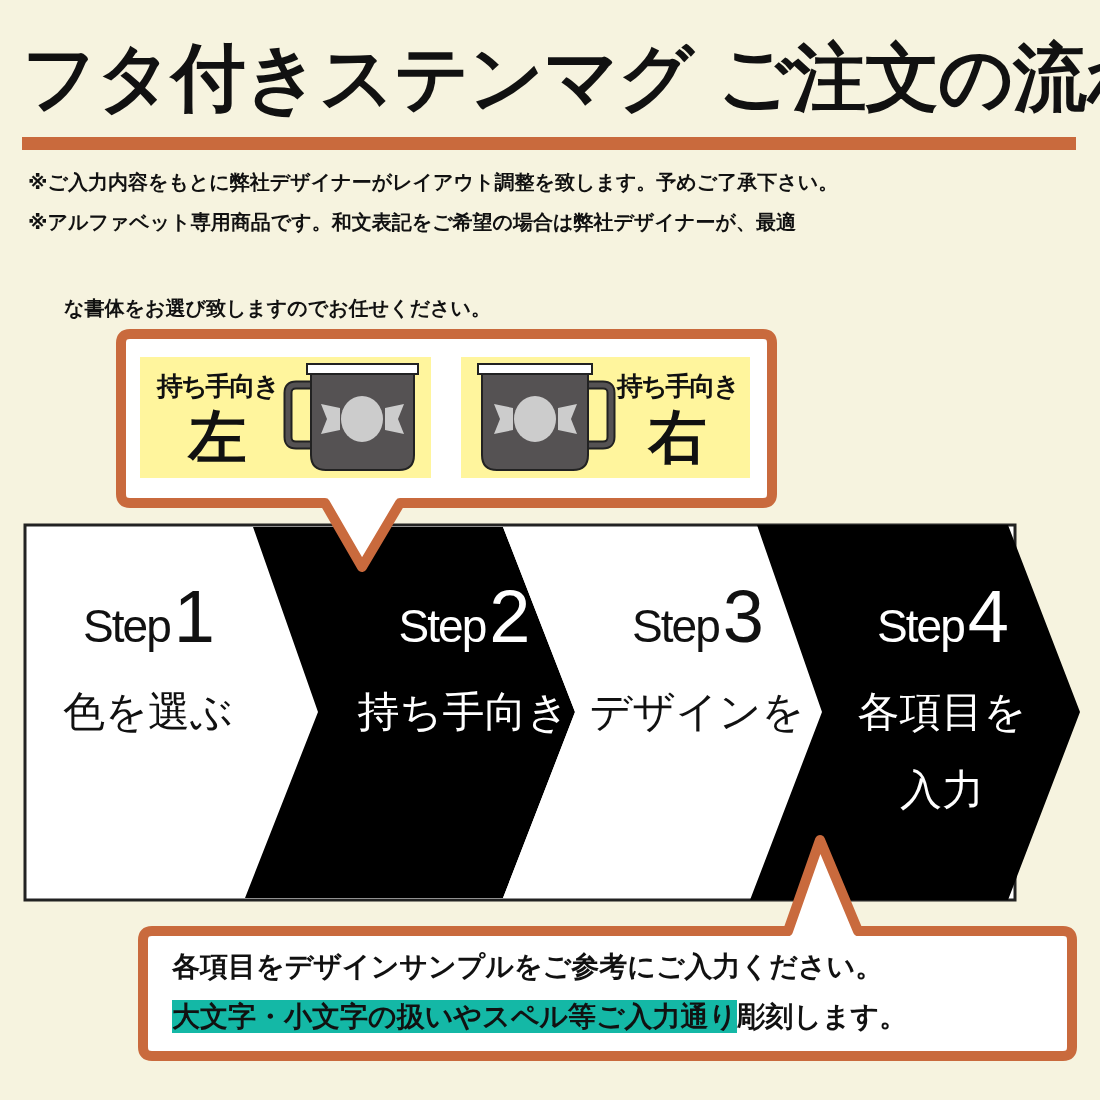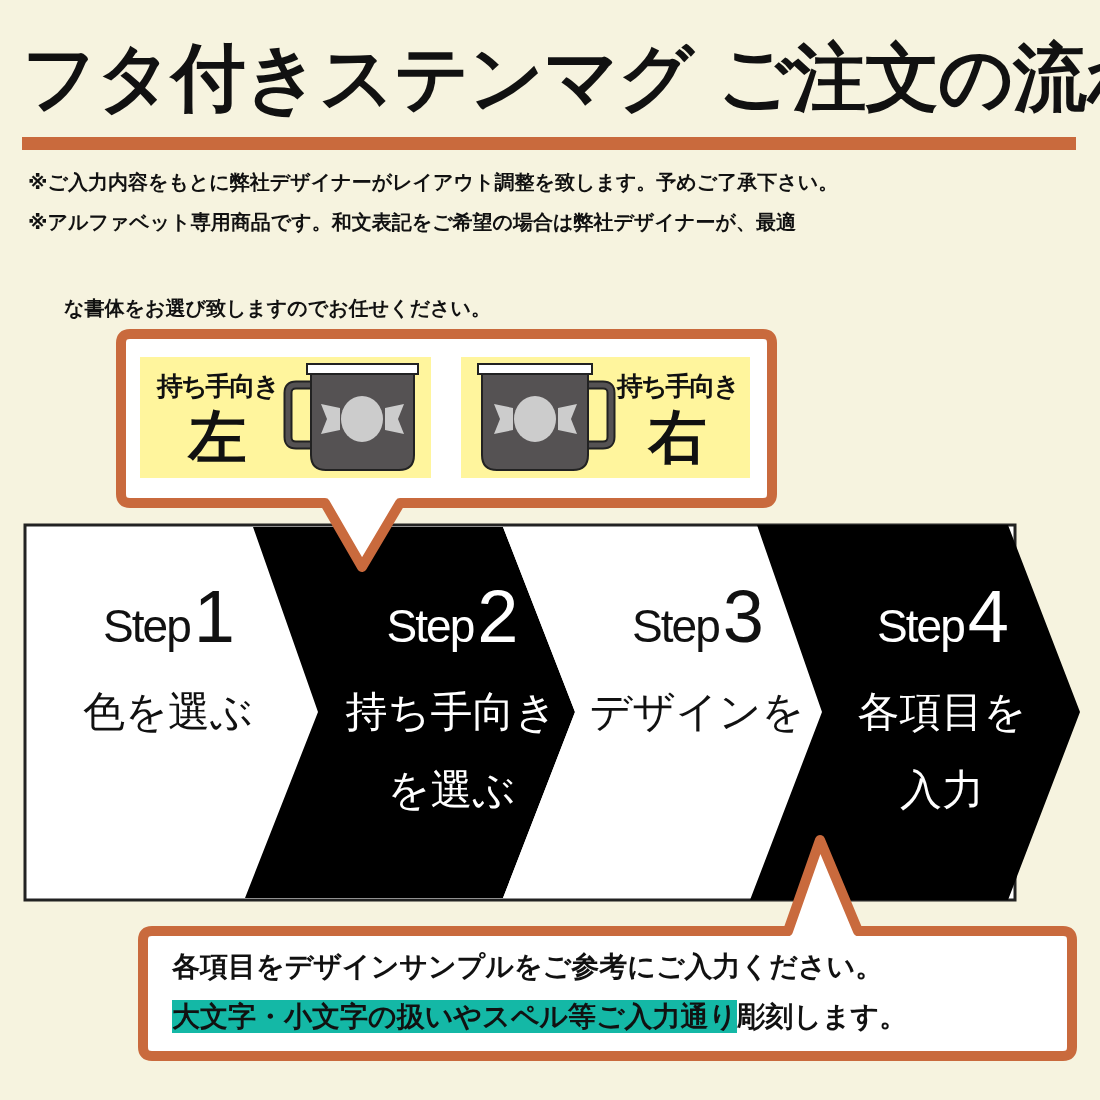--- a/index.html
+++ b/index.html
@@ -82,28 +82,27 @@
 
 <div class="hand-label" style="left:150px; top:370px; width:135px;">
   <div class="small">持ち手向き</div>
   <div class="big">左</div>
 </div>
 <div class="hand-label" style="left:610px; top:370px; width:135px;">
   <div class="small">持ち手向き</div>
   <div class="big">右</div>
 </div>
 
-<div class="step black-txt" style="left:48px; top:582px; width:240px;">
+<div class="step black-txt" style="left:28px; top:582px; width:240px;">
   <div class="lab"><span>Step</span><span class="num">1</span></div>
   <div class="desc">色を選ぶ</div>
 </div>
-<div class="step white-txt" style="left:324px; top:582px; width:255px;">
+<div class="step white-txt" style="left:336px; top:582px; width:255px;">
   <div class="lab"><span>Step</span><span class="num">2</span></div>
   <div class="desc">持ち手向き</div>
-  <div class="desc" style="margin-top:0">を選ぶ</div>
 </div>
 <div class="step black-txt" style="left:572px; top:582px; width:250px;">
   <div class="lab"><span>Step</span><span class="num">3</span></div>
   <div class="desc">デザインを</div>
 </div>
 <div class="step white-txt" style="left:822px; top:582px; width:240px;">
   <div class="lab"><span>Step</span><span class="num">4</span></div>
   <div class="desc">各項目を</div>
   <div class="desc" style="margin-top:0">入力</div>
 </div>

